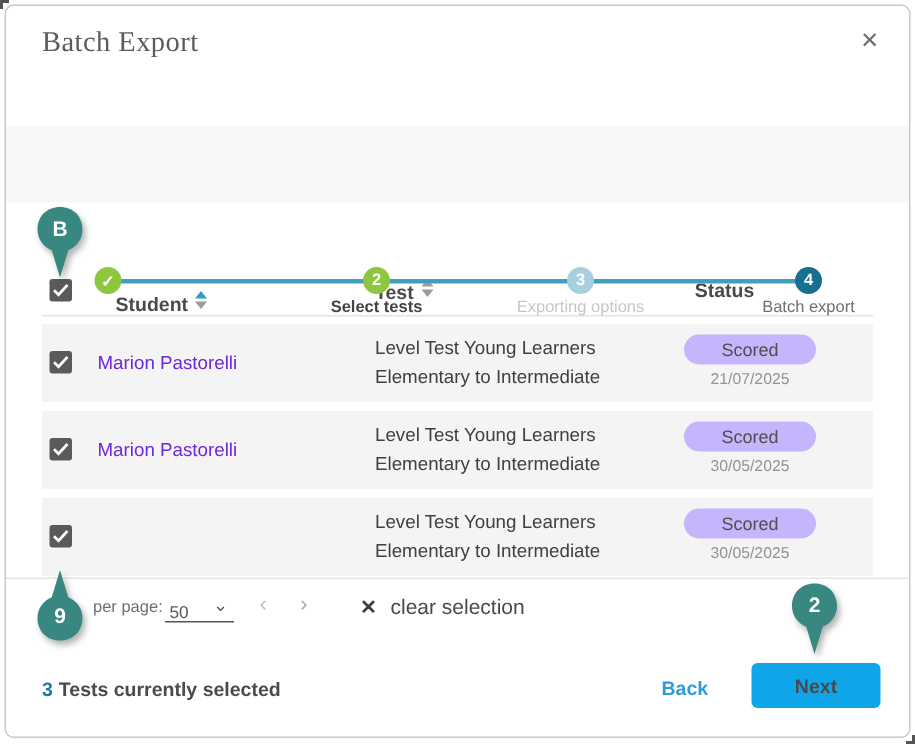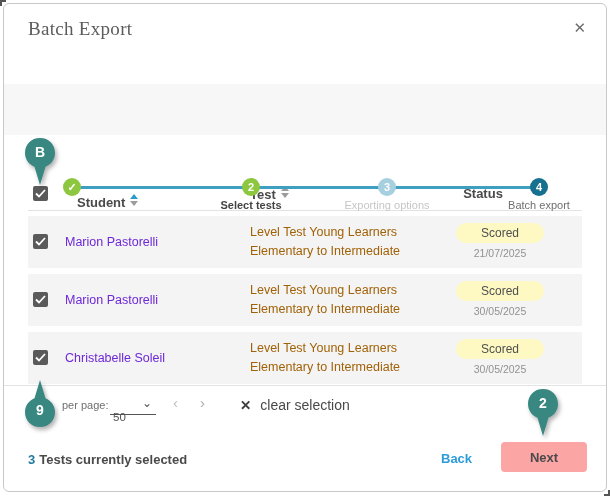--- a/index.html
+++ b/index.html
@@ -78,51 +78,51 @@
   .sort-icon .down { border-top:5px solid #9c9c9c; }
   .sort-icon.active .up { border-bottom-color:#2e9bc4; }
   .hdr-divider { position:absolute; left:28px; width:554px; top:210px; height:1px; background:#e3e3e3; }
 
   .row {
     position:absolute; left:28px; width:554px; height:52px; background:#f4f4f4;
   }
   .row.r0 { top:216px; } .row.r1 { top:274px; } .row.r2 { top:332px; }
   .row .checkbox { position:absolute; left:5px; top:18px; }
   .row .student { position:absolute; left:37px; top:0; height:52px; display:flex; align-items:center; font-size:12.5px; color:#6d28d9;text-align:center; }
-  .row .test { position:absolute; left:222px; top:7px; font-size:12.5px; color:#a16207; line-height:19px; }
+  .row .test { position:absolute; left:222px; top:7px; font-size:12.5px; color:#404040; line-height:19px; }
   .row .badge {
     position:absolute; left:428px; top:7px; width:88px; height:20px;
-    background:#fef9c3; border-radius:10px;
+    background:#c4b5fd; border-radius:10px;
     font-size:12px; color:#4f4f4f; display:flex; align-items:center; justify-content:center;
   }
   .row .date { position:absolute; left:428px; top:31px; width:88px; text-align:center; font-size:10.5px; color:#929292; }
 
   .table-bottom-divider { position:absolute; left:4px; right:4px; top:385px; height:1px; background:#e3e3e3; }
 
   
   .pg-label { position:absolute; left:62px; top:399px; font-size:11px; color:#6f6f6f;text-align:right; }
   .pg-select { position:absolute; left:110px; top:395px; width:46px; height:20px; border-bottom:1.5px solid #555; cursor:pointer; }
-  .pg-select .val { position:absolute; left:3px; top:16px; font-size:11.5px; color:#555; }
+  .pg-select .val { position:absolute; left:3px; top:8px; font-size:11.5px; color:#555; }
   .pg-select .chev { position:absolute; right:4px; top:1px; font-size:12px; color:#555; }
   .pg-prev { position:absolute; left:173px; top:394px; font-size:15px; color:#bdbdbd; cursor:pointer; }
   .pg-next { position:absolute; left:200px; top:394px; font-size:15px; color:#ababab; cursor:pointer; }
   .pg-clear { position:absolute; left:240px; top:396px; cursor:pointer; }
   .pg-clear .x { font-size:13.5px; color:#3f3f3f; font-weight:bold; }
   .pg-clear .txt { font-size:14px; color:#4a4a4a; margin-left:9px; }
 
   
   .ftr-count { position:absolute; left:28px; top:452px; font-size:13px; font-weight:bold; color:#4a4a4a; }
   .ftr-count .num { color:#1f7a9e; margin-right:4px; }
   .ftr-back {
     position:absolute; left:441px; top:451px; font-size:13px; font-weight:bold;
     color:#2d9cdb; cursor:pointer;
   }
   .ftr-next {
     position:absolute; left:501px; top:442px; width:86px; height:30px;
-    background:#fca5a5; border:none; border-radius:4px;
+    background:#0ea5e9; border:none; border-radius:4px;
     font-family:"Liberation Sans", sans-serif;
     font-size:13px; color:#4a4a4a; font-weight:bold; cursor:pointer;
   }
 
   
   .balloon { position:absolute; filter:drop-shadow(2px 3px 2px rgba(0,0,0,0.30)); z-index:5; }
   .balloon svg { display:block; }
   .balloon .lbl {
     position:absolute; width:100%; text-align:center;
     color:#fff; font-size:14px; font-weight:bold;
@@ -197,21 +197,20 @@
   <div class="badge">Scored</div>
   <div class="date">30/05/2025</div>
 </div>
 
 <div class="row r2">
   <div class="checkbox">
     <svg width="11" height="9" viewBox="0 0 11 9">
         <polyline points="1,4.5 4,7.5 10,1" fill="none" stroke="#fff" stroke-width="1.8"></polyline>
       </svg>
   </div>
-  <div class="student">Christabelle Soleil</div>
   <div class="test">
     <div>Level Test Young Learners</div>
     <div>Elementary to Intermediate</div>
   </div>
   <div class="badge">Scored</div>
   <div class="date">30/05/2025</div>
 </div>
 
 <div class="table-bottom-divider"></div>
 

